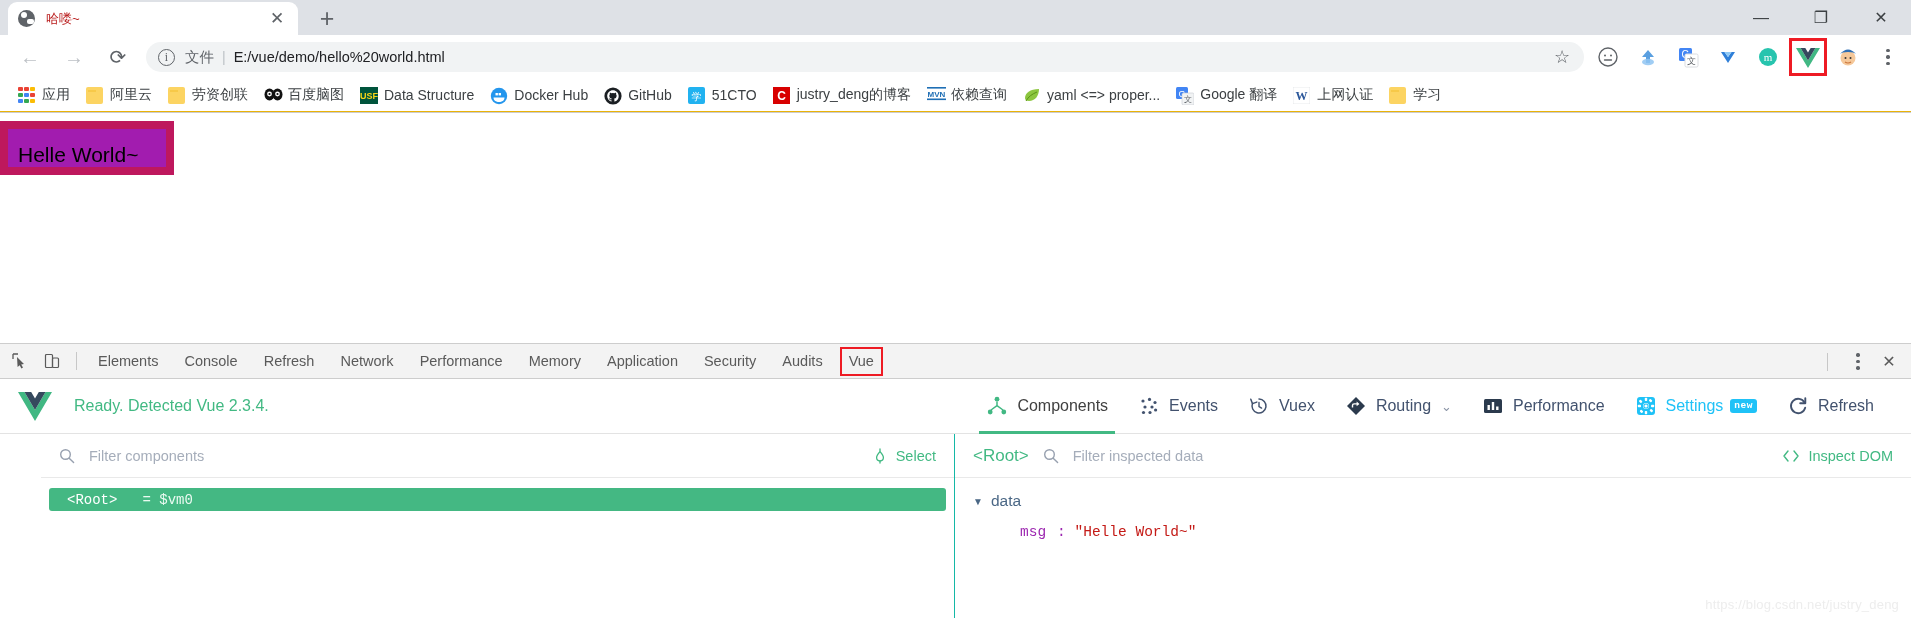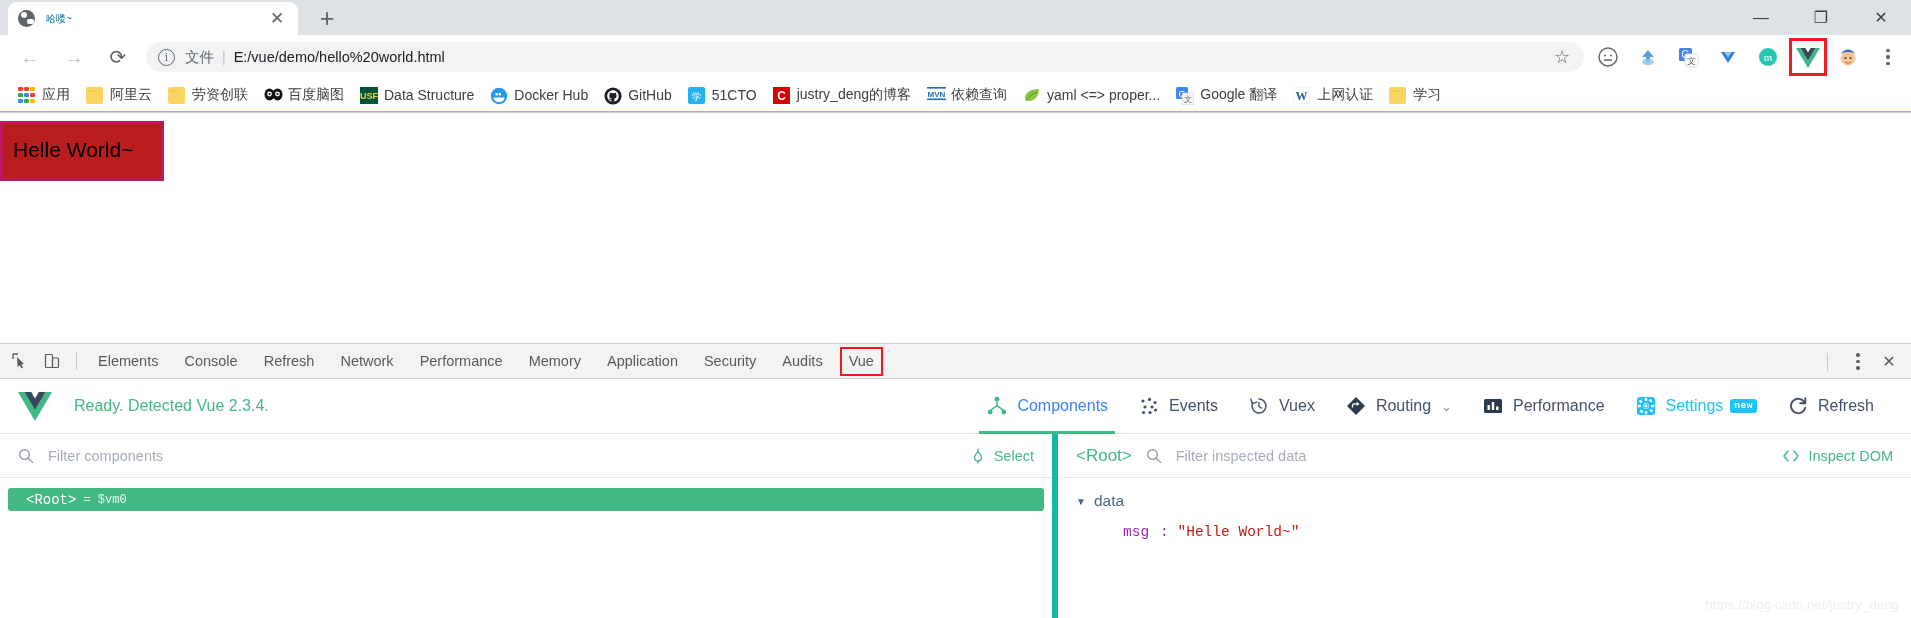--- a/index.html
+++ b/index.html
@@ -29,21 +29,21 @@
   }
   .tab-favicon::before {
     content: ""; position: absolute; left: 3px; top: 2px;
     width: 6px; height: 6px; background: #fff; border-radius: 50%;
   }
   .tab-favicon::after {
     content: ""; position: absolute; left: 9px; top: 9px;
     width: 7px; height: 5px; background: #fff; border-radius: 2px;
   }
   .tab-title {
-    font-size: 10px; color: #0369a1; flex: 1;
+    font-size: 13px; color: #b91c1c; flex: 1;
     white-space: nowrap; overflow: hidden; font-family: Liberation Mono, monospace;
   }
   .tab-close {
     width: 22px; height: 22px; color: #5f6368; font-size: 17px;
     display: flex; align-items: center; justify-content: center;
     border-radius: 50%; line-height: 1;
   }
   .newtab {
     width: 34px; height: 30px; margin-left: 12px; margin-bottom: 2px;
     display: flex; align-items: center; justify-content: center;
@@ -121,23 +121,23 @@
   .ico-folder { background: #fcd462; border-radius: 2px; }
   .ico-folder::after{content:"";position:absolute;left:2px;top:3px;width:8px;height:2px;background:#f7c948;}
 
   
   .page {
     flex: 1; background: #fff; position: relative;
     border-top: 1px solid #ccc;
   }
   .hello-box {
     position: absolute; left: 0; top: 8px;
-    border: 3px solid #be185d;
-    padding: 14px 28px 16px 10px;
-    background: #b91c1c;
+    border: 8px solid #be185d;
+    padding: 14px 28px 0 10px;
+    background: #a21caf;
   }
   .hello-text { font-size: 21px; color: #000; white-space: nowrap; }
 
   
   .devtools {
     height: 275px; background: #fff; border-top: 1px solid #cdcdcd;
     display: flex; flex-direction: column;
   }
   .dt-tabbar {
     height: 35px; background: #f3f3f3; border-bottom: 1px solid #cdcdcd;
@@ -167,54 +167,54 @@
     border-bottom: 1px solid #e3e3e3; padding-left: 18px; position: relative;
   }
   .vue-logo { width: 34px; height: 29px; flex: 0 0 auto; }
   .vue-status { font-size: 16px; color: #42b983; margin-left: 22px; white-space: nowrap; }
   .vue-navs { display: flex; align-items: center; margin-left: auto; padding-right: 22px; height: 55px; }
   .vnav {
     display: flex; align-items: center; height: 55px; padding: 0 15px;
     font-size: 16px; color: #42526e; white-space: nowrap; position: relative;
   }
   .vnav .vglyph { width: 22px; height: 22px; margin-right: 9px; display:flex;align-items:center;justify-content:center; flex:0 0 auto;}
-  .vnav.active { color: #3b82f6; }
+  .vnav.active { color: #404040; }
   .vnav.active::after {
     content: ""; position: absolute; left: 8px; right: 8px; bottom: 0;
     height: 3px; background: #42b983;
   }
   .vnav.settings { color: #1fc2f7; }
   .badge-new {
     background: #1fc2f7; color: #fff; font-size: 9.5px; border-radius: 3px;
     padding: 1px 4px 2px; margin-left: 7px; letter-spacing: .5px;
     font-family: "Liberation Mono", monospace; font-weight: bold;
   }
   .chev { margin-left: 10px; font-size: 13px; color: #8a94a6; }
 
   
   .vue-body { flex: 1; display: flex; min-height: 0; position: relative; }
-  .vue-left { width: 1058px; border-right: 6px solid #14b8a6; display: flex; flex-direction: column; }
+  .vue-left { width: 955px; border-right: 1px solid #14b8a6; display: flex; flex-direction: column; padding-left: 41px; }
   .vue-right { flex: 1; display: flex; flex-direction: column; position: relative; }
   .vsearchbar {
     height: 44px; display: flex; align-items: center; padding: 0 18px;
     border-bottom: 1px solid #e9e9e9; background: #fff;
   }
   .vsearch-icon { color: #97a0af; font-size: 15px; margin-right: 14px; display:flex; }
   .vsearch-ph { font-size: 14.5px; color: #a5adba; flex: 1; }
   .vaction { display: flex; align-items: center; font-size: 14.5px; color: #42b983; white-space: nowrap; }
   .vaction .vglyph { margin-right: 8px; display:flex; }
   .root-title { font-size: 17px; color: #42b983; margin-right: 14px; white-space: nowrap; }
 
   .tree { padding-top: 10px; }
   .tree-row {
     height: 23px; background: #44b883; display: flex; align-items: center;
     padding-left: 18px; margin: 0 8px 0 8px; border-radius: 3px;
   }
   .tree-tag { font-family: "Liberation Mono", monospace; font-size: 14px; color: #fff; }
-  .tree-vm { font-family: "Liberation Mono", monospace; font-size: 12px; color: #eafaf1; margin-left: 7px; }
+  .tree-vm { font-family: "Liberation Mono", monospace; font-size: 14px; color: #eafaf1; margin-left: 25px; }
 
   .data-pane { padding: 14px 0 0 18px; }
   .data-group { display: flex; align-items: center; font-size: 15.5px; color: #4a6785; }
   .caret { font-size: 10px; margin-right: 8px; color: #4a6785; }
   .data-row {
     font-family: "Liberation Mono", monospace; font-size: 14.5px;
     margin-top: 14px; margin-left: 36px;
   }
   .k-key { color: #9c27b0; padding-left: 11px; }
   .k-str { color: #c41a16; }

